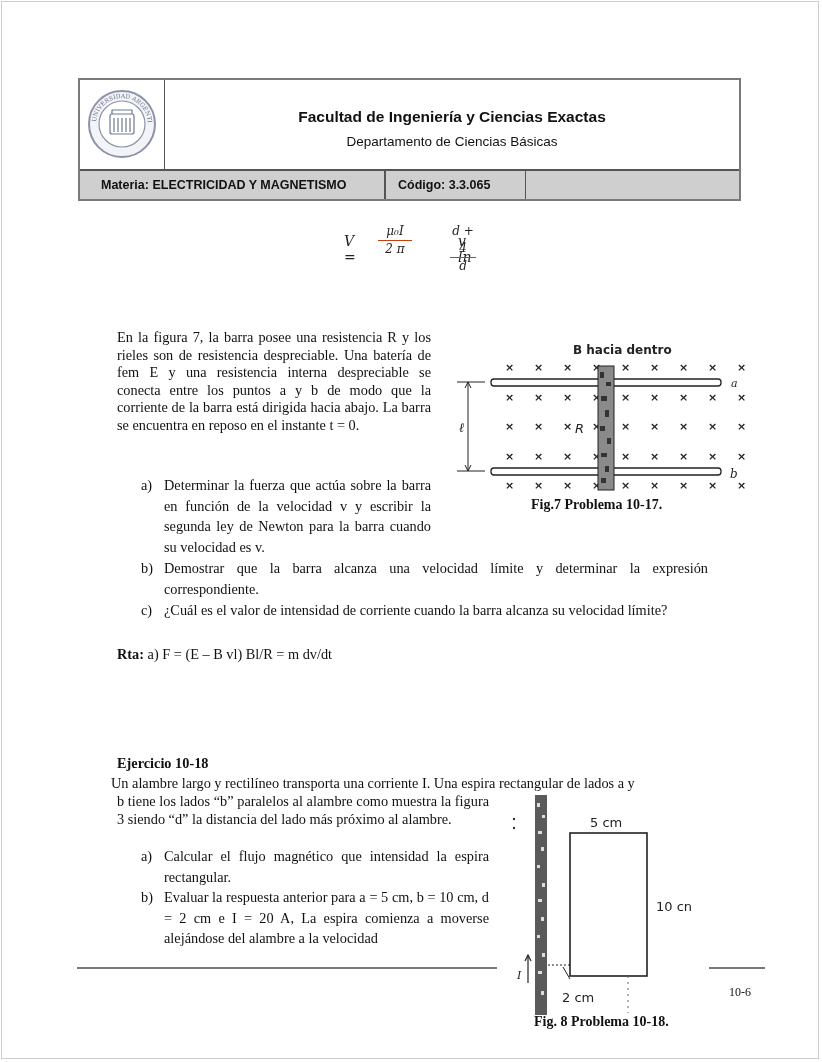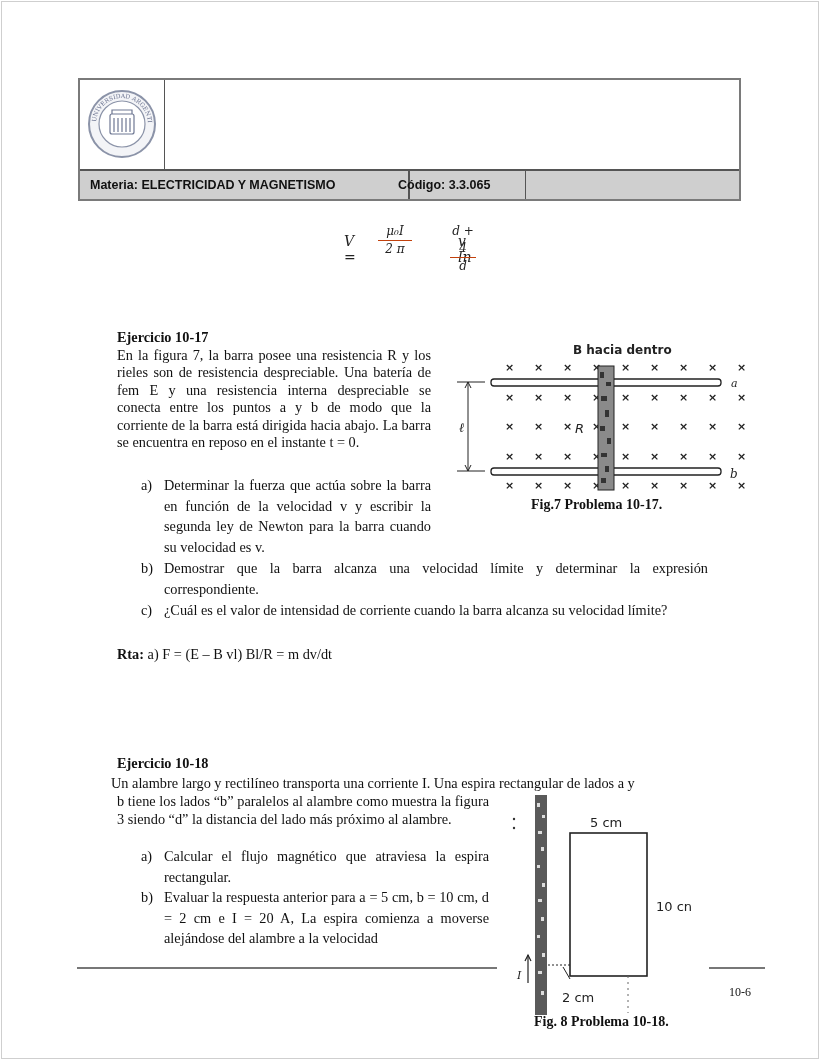--- a/index.html
+++ b/index.html
@@ -9,21 +9,21 @@
   
   .header { position: absolute; left: 78px; top: 78px; width: 663px; height: 123px; border: 2px solid #7a7a7a; box-sizing: border-box; background: #fff; }
   .hdr-top { position: absolute; left: 0; top: 0; width: 659px; height: 89px; border-bottom: 2px solid #555; }
   .logo-cell { position: absolute; left: 0; top: 0; width: 84px; height: 89px; border-right: 1px solid #555; }
   .logo { position: absolute; left: 6px; top: 8px; }
   .title-cell { position: absolute; left: 85px; top: 0; width: 574px; height: 89px; text-align: center; font-family: "Liberation Sans", sans-serif; }
   .faculty { position: absolute; left: 0; right: 0; top: 28px; font-size: 15.5px; font-weight: bold; color: #111; }
   .dept { position: absolute; left: 0; right: 0; top: 54px; font-size: 13.5px; color: #111; }
   .hdr-bottom { position: absolute; left: 0; top: 91px; width: 659px; height: 28px; background: #cfcfcf; font-family: "Liberation Sans", sans-serif; font-size: 12.5px; font-weight: bold; }
   .cell { position: absolute; top: 0; height: 28px; line-height: 28px; box-sizing: border-box; }
-  .c-materia { left: 0; width: 330px; padding-left: 10px; border-right: 2px solid #555; }
+  .c-materia { left: 0; width: 306px; padding-left: 21px; border-right: 2px solid #555; }
   .c-codigo { left: 318px; width: 128px; border-right: 1px solid #555; }
   .c-empty { left: 446px; width: 213px; }
 
   
   .formula { position: absolute; left: 344px; top: 218px; font-family: "DejaVu Serif", serif; font-style: italic; color: #222; font-size: 14px; height: 46px; }
   .formula .lhs { position: absolute; left: 0; top: 15px; }
   .frac { position: absolute; display: inline-block; text-align: center; }
   .frac .num { display: block; font-size: 12px; padding: 0 2px; border-bottom: 1px solid #c2410c; line-height: 17px; }
   .frac .den { display: block; font-size: 12px; line-height: 17px; }
   .f1 { left: 34px; top: 5px; width: 34px; }
@@ -77,20 +77,24 @@
         <circle cx="36" cy="36" r="23" fill="#fff" stroke="#8b93a8" stroke-width="1.2"></circle>
         <path id="sealArc" d="M 10 36 A 26 26 0 1 1 62 36" fill="none"></path>
         <text font-family="DejaVu Serif, serif" font-size="6" fill="#6b7390"><textPath href="#sealArc" startOffset="2">UNIVERSIDAD ARGENTINA DE LA EMPRESA</textPath></text>
         <g fill="none" stroke="#6f7893" stroke-width="1.2">
           <rect x="24" y="26" width="24" height="20" rx="2"></rect>
           <path d="M26 26 v-4 h20 v4"></path>
           <path d="M28 30 v14 M32 30 v14 M36 30 v14 M40 30 v14 M44 30 v14"></path>
         </g>
       </svg>
     </div>
+    <div class="title-cell">
+      <div class="faculty">Facultad de Ingeniería y Ciencias Exactas</div>
+      <div class="dept">Departamento de Ciencias Básicas</div>
+    </div>
   </div>
   <div class="hdr-bottom">
     <div class="cell c-materia">Materia: ELECTRICIDAD Y MAGNETISMO</div>
     <div class="cell c-codigo">Código: 3.3.065</div>
     <div class="cell c-empty"></div>
   </div>
 </div>
 
 <div class="formula">
   <span class="lhs">V =</span>
@@ -99,21 +103,20 @@
     <span class="den">2 π</span>
   </span>
   <span class="mid">v ln</span>
   <span class="frac f2">
     <span class="num">d + 4</span>
     <span class="den">d</span>
   </span>
 </div>
 
 <div class="txt p17">
-  <span class="title">Ejercicio 10-17</span>
   <span>En la figura 7, la barra posee una resistencia R y los rieles son de resistencia despreciable. Una batería de fem E y una resistencia interna despreciable se conecta entre los puntos a y b de modo que la corriente de la barra está dirigida hacia abajo. La barra se encuentra en reposo en el instante t = 0.</span>
 </div>
 
 <div class="item ia17">
   <span class="lbl">a)</span>
   <span class="body">Determinar la fuerza que actúa sobre la barra en función de la velocidad v y escribir la segunda ley de Newton para la barra cuando su velocidad es v.</span>
 </div>
 <div class="item ib17">
   <span class="lbl">b)</span>
   <span class="body">Demostrar que la barra alcanza una velocidad límite y determinar la expresión correspondiente.</span>
@@ -201,21 +204,21 @@
   <text x="275" y="140" font-family="DejaVu Serif, serif" font-style="italic" font-size="12" fill="#222">b</text>
 </svg>
 <div class="fig7-caption">Fig.7 Problema 10-17.</div>
 
 <div class="p18title">Ejercicio 10-18</div>
 <div class="p18line1">Un alambre largo y rectilíneo transporta una corriente I. Una espira rectangular de lados a y</div>
 <div class="p18rest">b tiene los lados “b” paralelos al alambre como muestra la figura 3 siendo “d” la distancia del lado más próximo al alambre.</div>
 
 <div class="item ia18">
   <span class="lbl">a)</span>
-  <span class="body">Calcular el flujo magnético que atraviesa la espira rectangular.</span>
+  <span class="body">Calcular el flujo magnético que intensidad la espira rectangular.</span>
 </div>
 <div class="item ib18">
   <span class="lbl">b)</span>
   <span class="body">Evaluar la respuesta anterior para a = 5 cm, b = 10 cm, d = 2 cm e I = 20 A, La espira comienza a moverse alejándose del alambre a la velocidad</span>
 </div>
 
 <svg class="fig8" viewBox="0 0 200 220">
   <circle cx="6" cy="24" r="1.2" fill="#333"></circle>
     <circle cx="6" cy="33" r="1.2" fill="#333"></circle>
   <rect x="27" y="0" width="12" height="220" fill="#5a5a5a"></rect>

